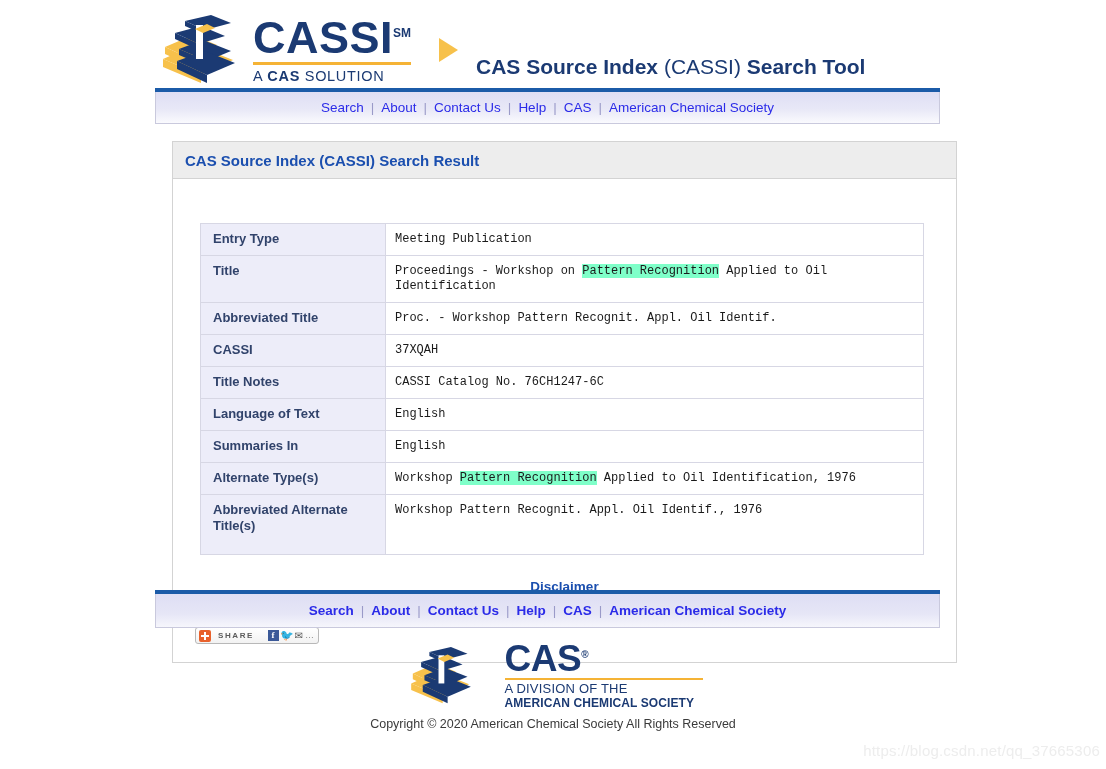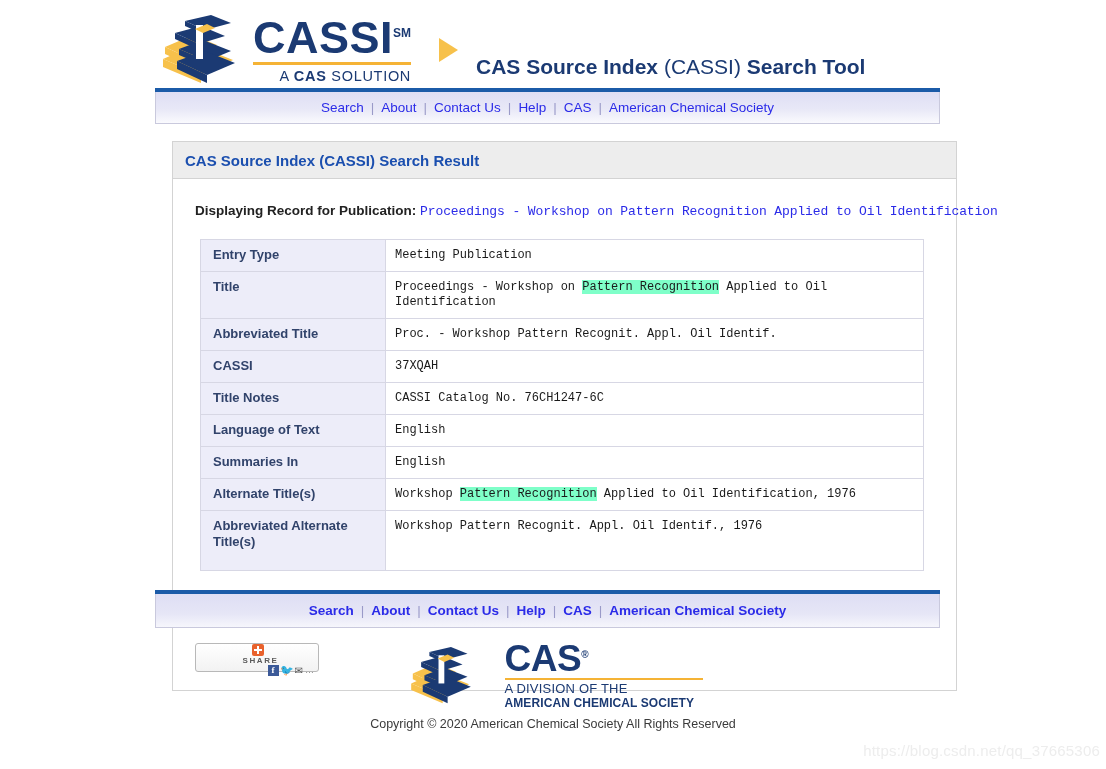--- a/index.html
+++ b/index.html
@@ -23,21 +23,20 @@
 
   
   .masthead {
     position: absolute;
     left: 155px;
     top: 0;
     width: 785px;
     height: 100px;
     display: flex;
     align-items: center;
-    text-align: right;
   }
   .brand-logo {
     width: 262px;
     height: 76px;
     display: flex;
     align-items: center;
     flex: none;
   }
   .logo-mark {
     width: 88px;
@@ -218,29 +217,28 @@
   .hr {
     margin: 9px 27px 0 27px;
     border-top: 1px solid #DCDCDC;
     height: 0;
   }
 
   
   .share {
     margin: 22px 0 18px 22px;
     width: 124px;
-    height: 29px;
+    height: 17px;
     border: 1px solid #B8B8B8;
     border-radius: 3px;
     background: linear-gradient(to bottom, #ffffff 0%, #F2F2F2 100%);
     display: flex;
     align-items: center;
     box-sizing: border-box;
     padding: 0 2px;
-    flex-direction: column;
   }
   .share-plus {
     width: 12px; height: 12px;
     background: #E8612C;
     border-radius: 2px;
     position: relative;
     flex: none;
     margin-left: 1px;
   }
   .share-plus::before, .share-plus::after {
@@ -395,24 +393,20 @@
     <span class="sep">|</span>
     <a href="#">American Chemical Society</a>
   </div>
 
   <div class="card">
     <div class="card-head">
       <span class="card-head-title">CAS Source Index (CASSI) Search Result</span>
     </div>
     <div class="card-body">
 
-      <div class="record-line">
-        <span>Displaying Record for Publication:</span>
-        <span class="pubname">Proceedings - Workshop on Pattern Recognition Applied to Oil Identification</span>
-      </div>
 
       <table class="record">
         <tbody>
           <tr>
             <td class="lbl">Entry Type</td>
             <td class="val"><span>Meeting Publication</span></td>
           </tr>
           <tr>
             <td class="lbl">Title</td>
             <td class="val"><span>Proceedings - Workshop on </span><span class="hl">Pattern Recognition</span><span> Applied to Oil Identification</span></td>
@@ -431,21 +425,21 @@
           </tr>
           <tr>
             <td class="lbl">Language of Text</td>
             <td class="val"><span>English</span></td>
           </tr>
           <tr>
             <td class="lbl">Summaries In</td>
             <td class="val"><span>English</span></td>
           </tr>
           <tr>
-            <td class="lbl">Alternate Title(s)</td>
+            <td class="lbl">Alternate Type(s)</td>
             <td class="val"><span>Workshop </span><span class="hl">Pattern Recognition</span><span> Applied to Oil Identification, 1976</span></td>
           </tr>
           <tr>
             <td class="lbl" style="height:44px;">Abbreviated Alternate Title(s)</td>
             <td class="val"><span>Workshop Pattern Recognit. Appl. Oil Identif., 1976</span></td>
           </tr>
         </tbody>
       </table>
 
       <div class="disclaimer-wrap">

